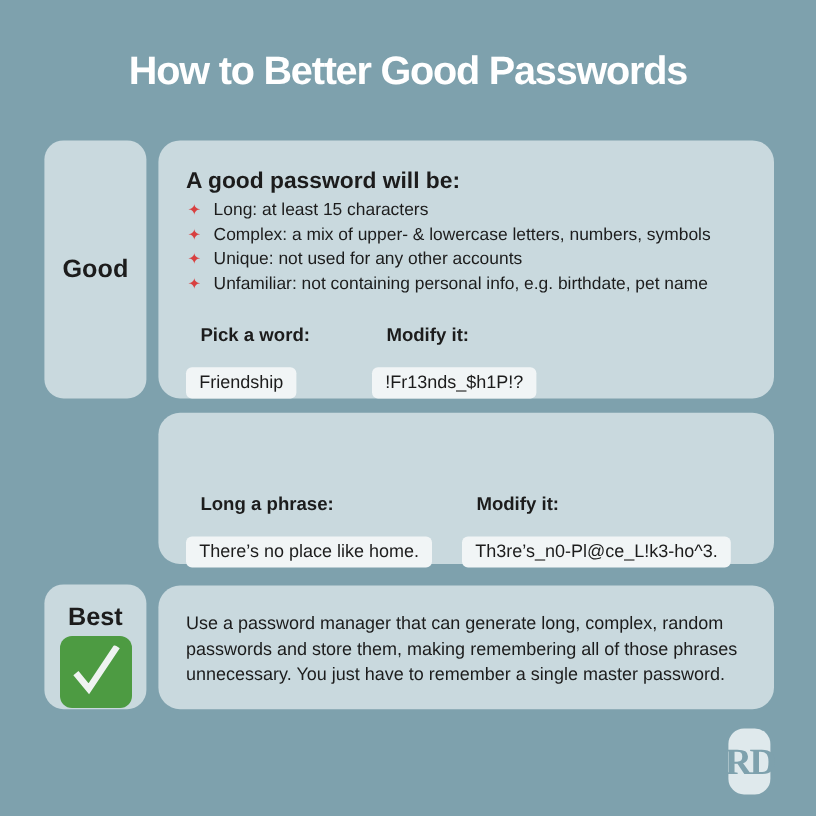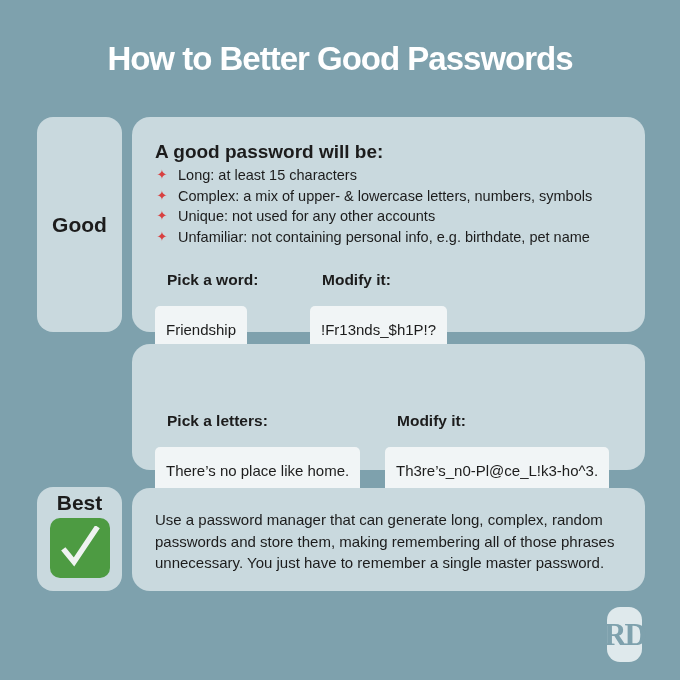--- a/index.html
+++ b/index.html
@@ -39,21 +39,21 @@
     position: absolute;
     background: #C9D9DE;
     border-radius: 18px;
     box-sizing: border-box;
   }
   #good-label   { left: 37px;  top: 117px; width: 85px;  height: 215px; }
   #good-content { left: 132px; top: 117px; width: 513px; height: 215px; }
   #better-label   { left: 37px;  top: 344px; width: 85px;  height: 126px; }
   #better-content { left: 132px; top: 344px; width: 513px; height: 126px; }
   #best-label   { left: 37px;  top: 487px; width: 85px;  height: 104px;
-                  flex-direction: column; justify-content: flex-start; padding-top: 4px; }
+                  flex-direction: column; justify-content: flex-start; padding-top: 16px; }
   #best-content { left: 132px; top: 488px; width: 513px; height: 103px; }
 
   .heading {
     position: absolute; left: 23px; top: 24px; margin: 0;
     font-weight: bold; font-size: 19px;
   }
   .bullets {
     position: absolute; left: 23px; top: 48px;
     margin: 0; padding: 0; list-style: none;
   }
@@ -63,21 +63,21 @@
   }
   .spark {
     color: #D84040; width: 14px; margin-right: 9px; flex: none;
     font-size: 13px; text-align: center; line-height: 20.5px;
   }
   .pm-col { position: absolute; }
   .pm-label { margin: 12px; font-weight: bold; font-size: 15.5px; }
   .value-box {
     display: inline-block; margin-top: 5px;
     background: #F1F5F6; border-radius: 5px;
-    padding: 14px 11px; font-size: 15px; line-height: 20px;
+    padding: 3px 11px; font-size: 15px; line-height: 20px;
     white-space: nowrap;
   }
   #good-pick   { left: 23px;  top: 142px; }
   #good-modify { left: 178px; top: 142px; }
   .intro { position: absolute; left: 23px; top: 23px; margin: 0; font-size: 15px; }
   #better-pick   { left: 23px;  top: 56px; }
   #better-modify { left: 253px; top: 56px; }
   .best-body {
     position: absolute; left: 23px; top: 21px; width: 476px; margin: 0;
     font-size: 15px; line-height: 21.5px;
@@ -131,21 +131,21 @@
       <span class="value-box">Friendship</span>
     </div>
     <div class="pm-col" id="good-modify">
       <p class="pm-label">Modify it:</p>
       <span class="value-box">!Fr13nds_$h1P!?</span>
     </div>
   </div>
 
   <div class="content-box" id="better-content">
     <div class="pm-col" id="better-pick">
-      <p class="pm-label">Pick a letters:</p>
+      <p class="pm-label">Long a phrase:</p>
       <span class="value-box">There’s no place like home.</span>
     </div>
     <div class="pm-col" id="better-modify">
       <p class="pm-label">Modify it:</p>
       <span class="value-box">Th3re’s_n0-Pl@ce_L!k3-ho^3.</span>
     </div>
   </div>
 
   <div class="label-box" id="best-label">
     <span class="best-label-text">Best</span>

